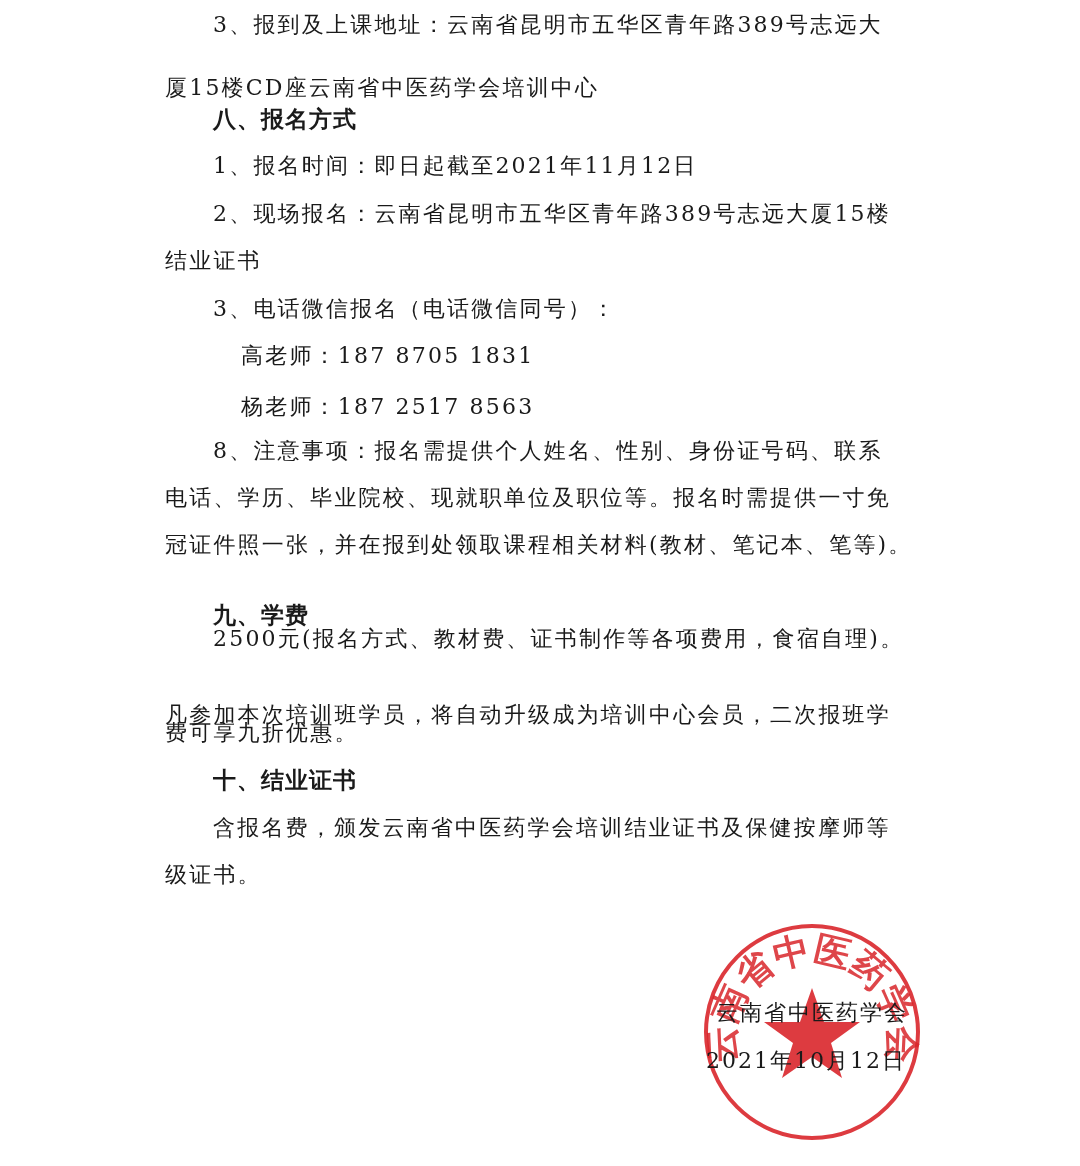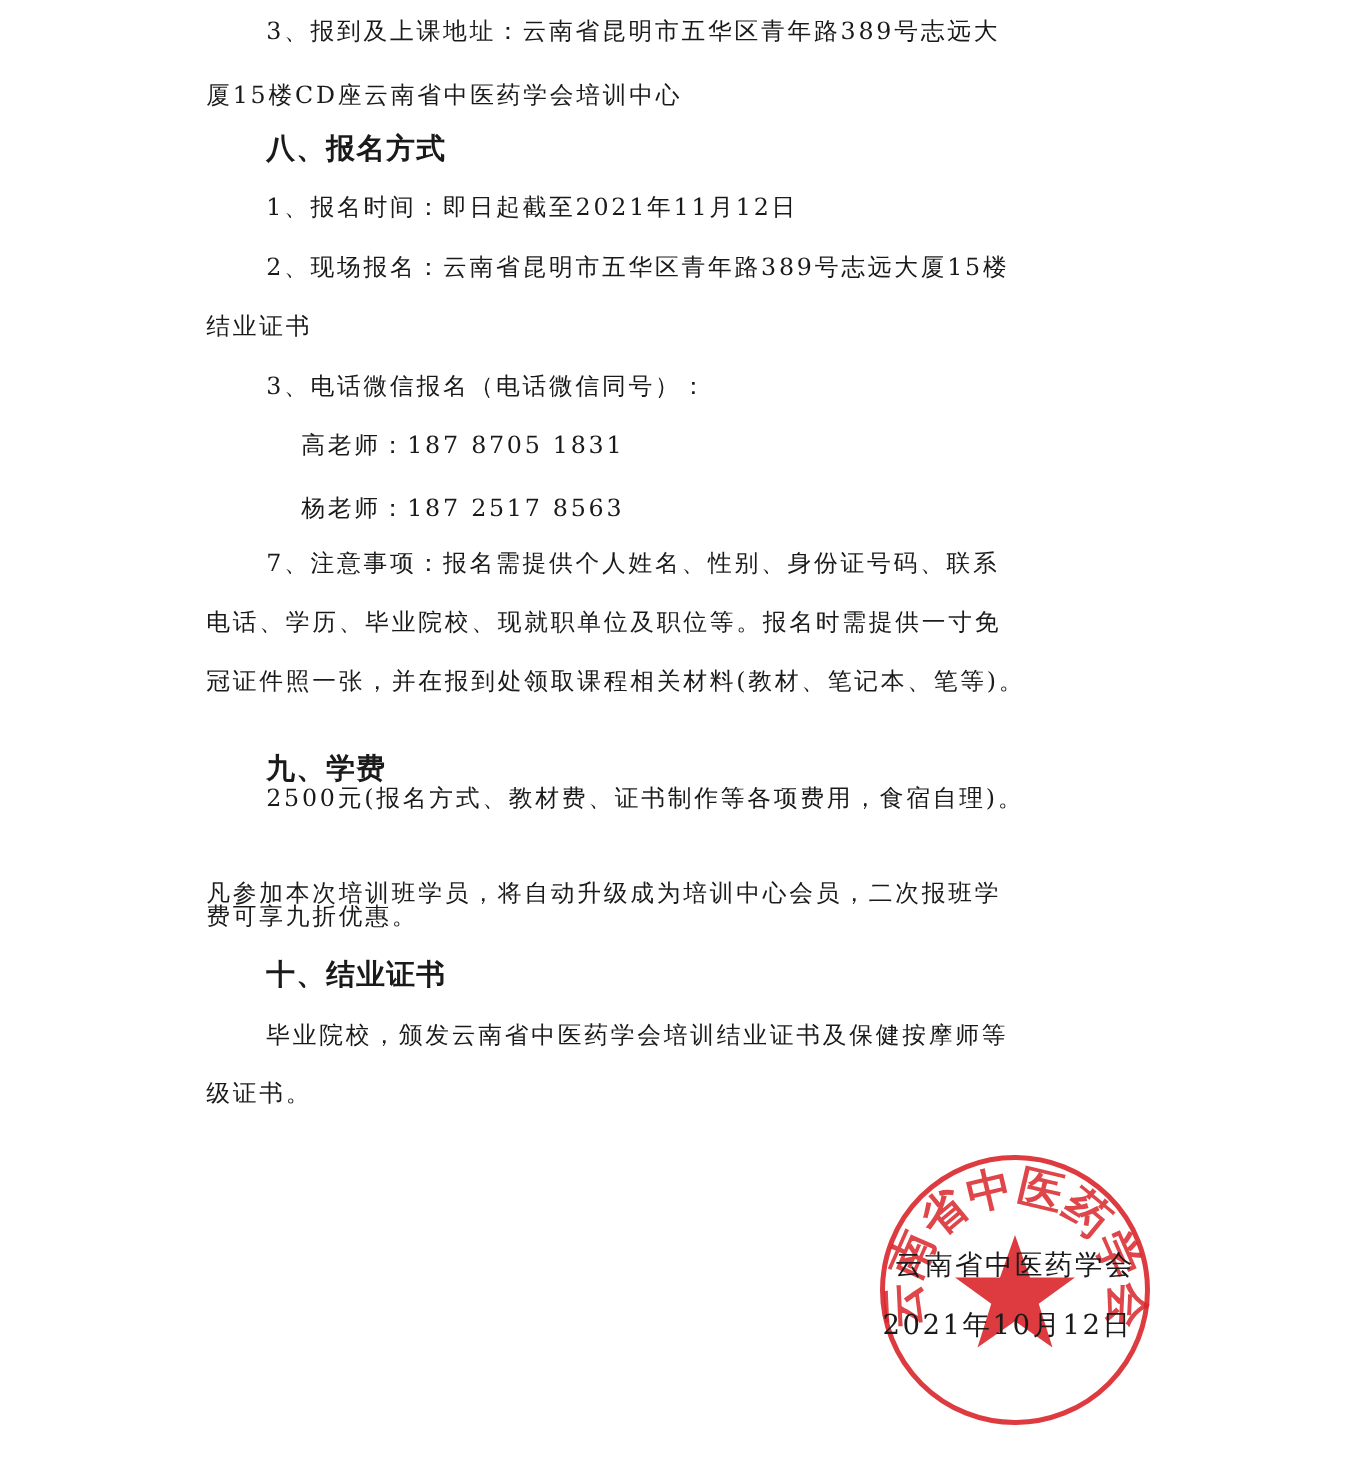--- a/index.html
+++ b/index.html
@@ -1,48 +1,48 @@
 <!DOCTYPE html>
 <html><head>
 <meta charset="utf-8">
 <style>
   html, body { margin: 0; padding: 0; background: #ffffff; }
   body { width: 1080px; height: 1166px; position: relative; overflow: hidden;
          font-family: "DejaVu Serif", "Liberation Serif", serif; color: #1a1a1a; }
   .page { position: absolute; left: 165px; top: 0; width: 755px; }
-  .line { position: absolute; left: 0; font-size: 19px; line-height: 30px; white-space: nowrap;
+  .line { position: absolute; left: 0; font-size: 22px; line-height: 30px; white-space: nowrap;
           letter-spacing: 2.2px; }
   .indent { left: 48px; }
   .indent2 { left: 76px; text-align: right; }
   .heading { font-family: "DejaVu Sans", "Liberation Sans", sans-serif; font-weight: bold; font-size: 23px; letter-spacing: 1px; }
   .stamp { position: absolute; left: 700px; top: 920px; width: 224px; height: 224px; }
   .sig { position: absolute; font-size: 22px; line-height: 30px; letter-spacing: 2px; white-space: nowrap; color: #1a1a1a; }
 </style>
 </head>
 <body>
 
 <div class="page">
   <div class="line indent" style="top:10px">3、报到及上课地址：云南省昆明市五华区青年路389号志远大</div>
-  <div class="line" style="top:61px">厦15楼CD座云南省中医药学会培训中心</div>
+  <div class="line" style="top:73px">厦15楼CD座云南省中医药学会培训中心</div>
   <div class="line indent heading" style="top:104px">八、报名方式</div>
   <div class="line indent" style="top:151px">1、报名时间：即日起截至2021年11月12日</div>
   <div class="line indent" style="top:199px">2、现场报名：云南省昆明市五华区青年路389号志远大厦15楼</div>
   <div class="line" style="top:246px">结业证书</div>
   <div class="line indent" style="top:294px">3、电话微信报名（电话微信同号）：</div>
   <div class="line indent2" style="top:341px">高老师：187 8705 1831</div>
   <div class="line indent2" style="top:392px">杨老师：187 2517 8563</div>
-  <div class="line indent" style="top:436px">7、注意事项：报名需提供个人姓名、性别、身份证号码、联系</div>
+  <div class="line indent" style="top:436px">8、注意事项：报名需提供个人姓名、性别、身份证号码、联系</div>
   <div class="line" style="top:483px">电话、学历、毕业院校、现就职单位及职位等。报名时需提供一寸免</div>
   <div class="line" style="top:530px">冠证件照一张，并在报到处领取课程相关材料(教材、笔记本、笔等)。</div>
   <div class="line indent heading" style="top:600px">九、学费</div>
   <div class="line indent" style="top:624px">2500元(报名方式、教材费、证书制作等各项费用，食宿自理)。</div>
   <div class="line" style="top:700px">凡参加本次培训班学员，将自动升级成为培训中心会员，二次报班学</div>
   <div class="line" style="top:718px">费可享九折优惠。</div>
   <div class="line indent heading" style="top:765px">十、结业证书</div>
-  <div class="line indent" style="top:813px">毕业院校，颁发云南省中医药学会培训结业证书及保健按摩师等</div>
+  <div class="line indent" style="top:813px">含报名费，颁发云南省中医药学会培训结业证书及保健按摩师等</div>
   <div class="line" style="top:860px">级证书。</div>
 </div>
 
 <svg class="stamp" viewBox="0 0 224 224" xmlns="http://www.w3.org/2000/svg">
   <defs>
     <path id="arc" d="M 40 150 A 78 78 0 1 1 184 150"></path>
   </defs>
   <circle cx="112" cy="112" r="106" fill="none" stroke="#d9262b" stroke-width="4" opacity="0.9"></circle>
   <text font-family="DejaVu Sans, sans-serif" font-size="36" font-weight="bold" fill="#d9262b" opacity="0.85">
     <textPath href="#arc" startOffset="50%" text-anchor="middle">云南省中医药学会</textPath>

